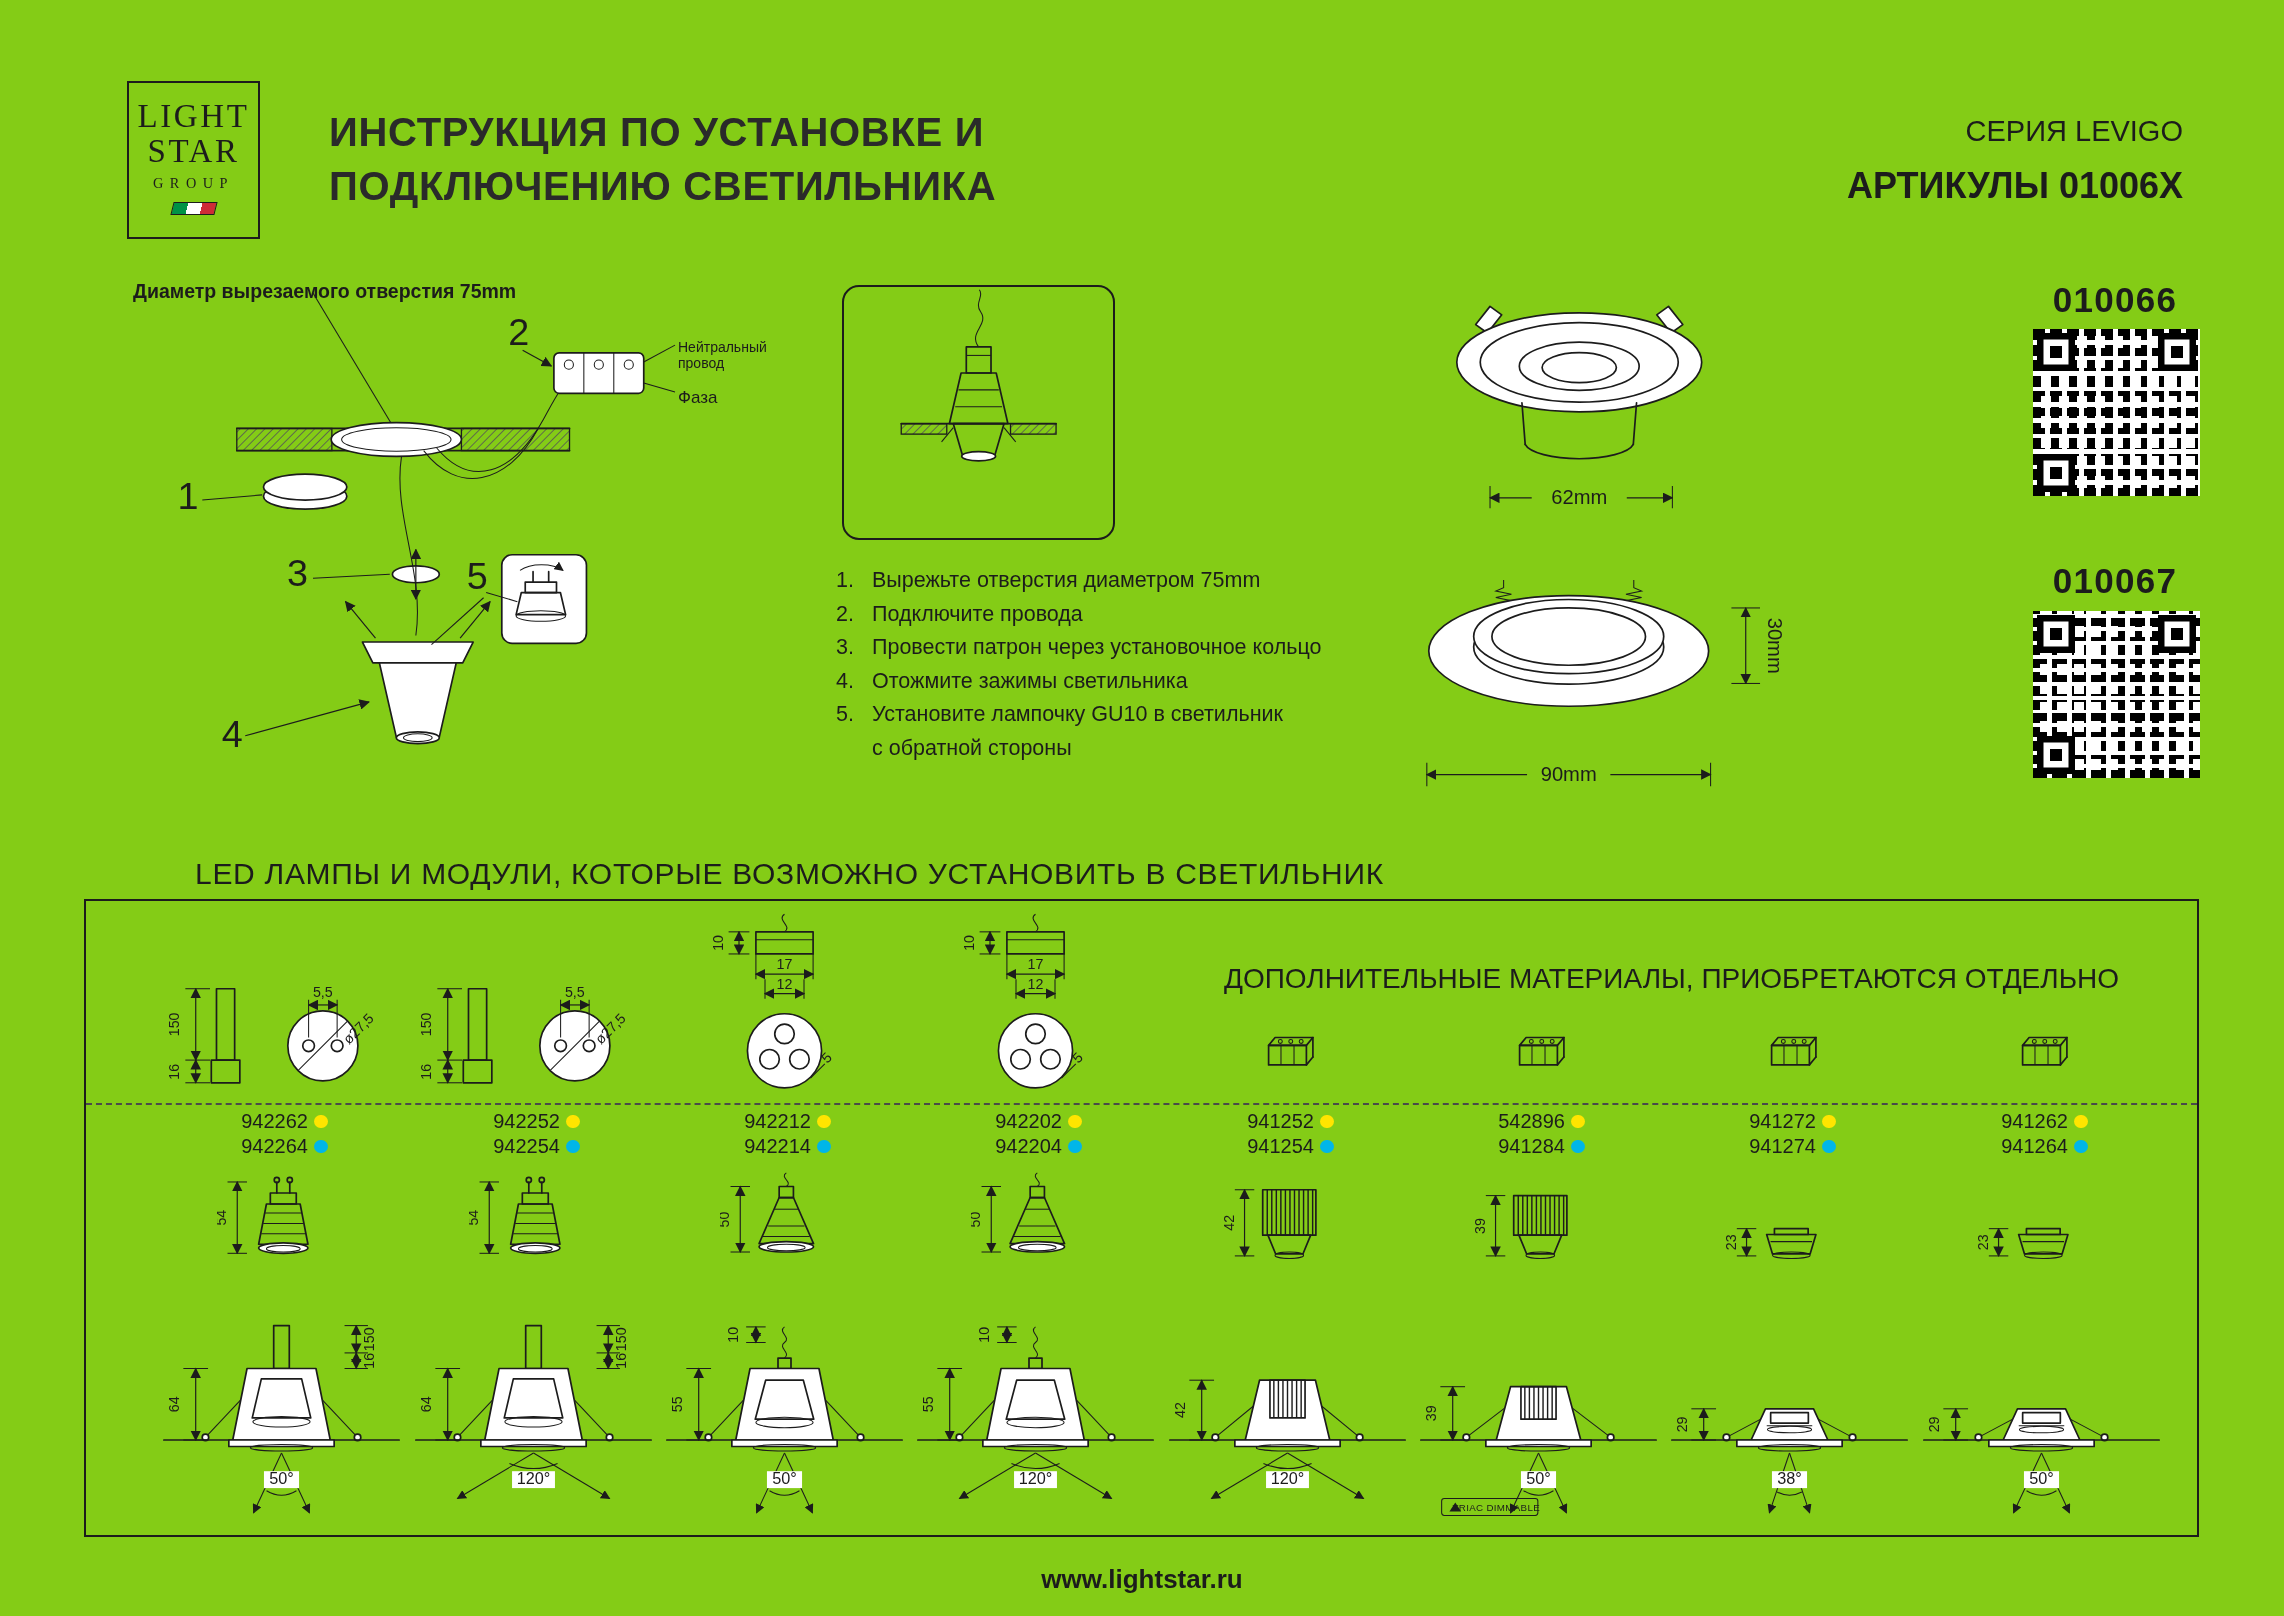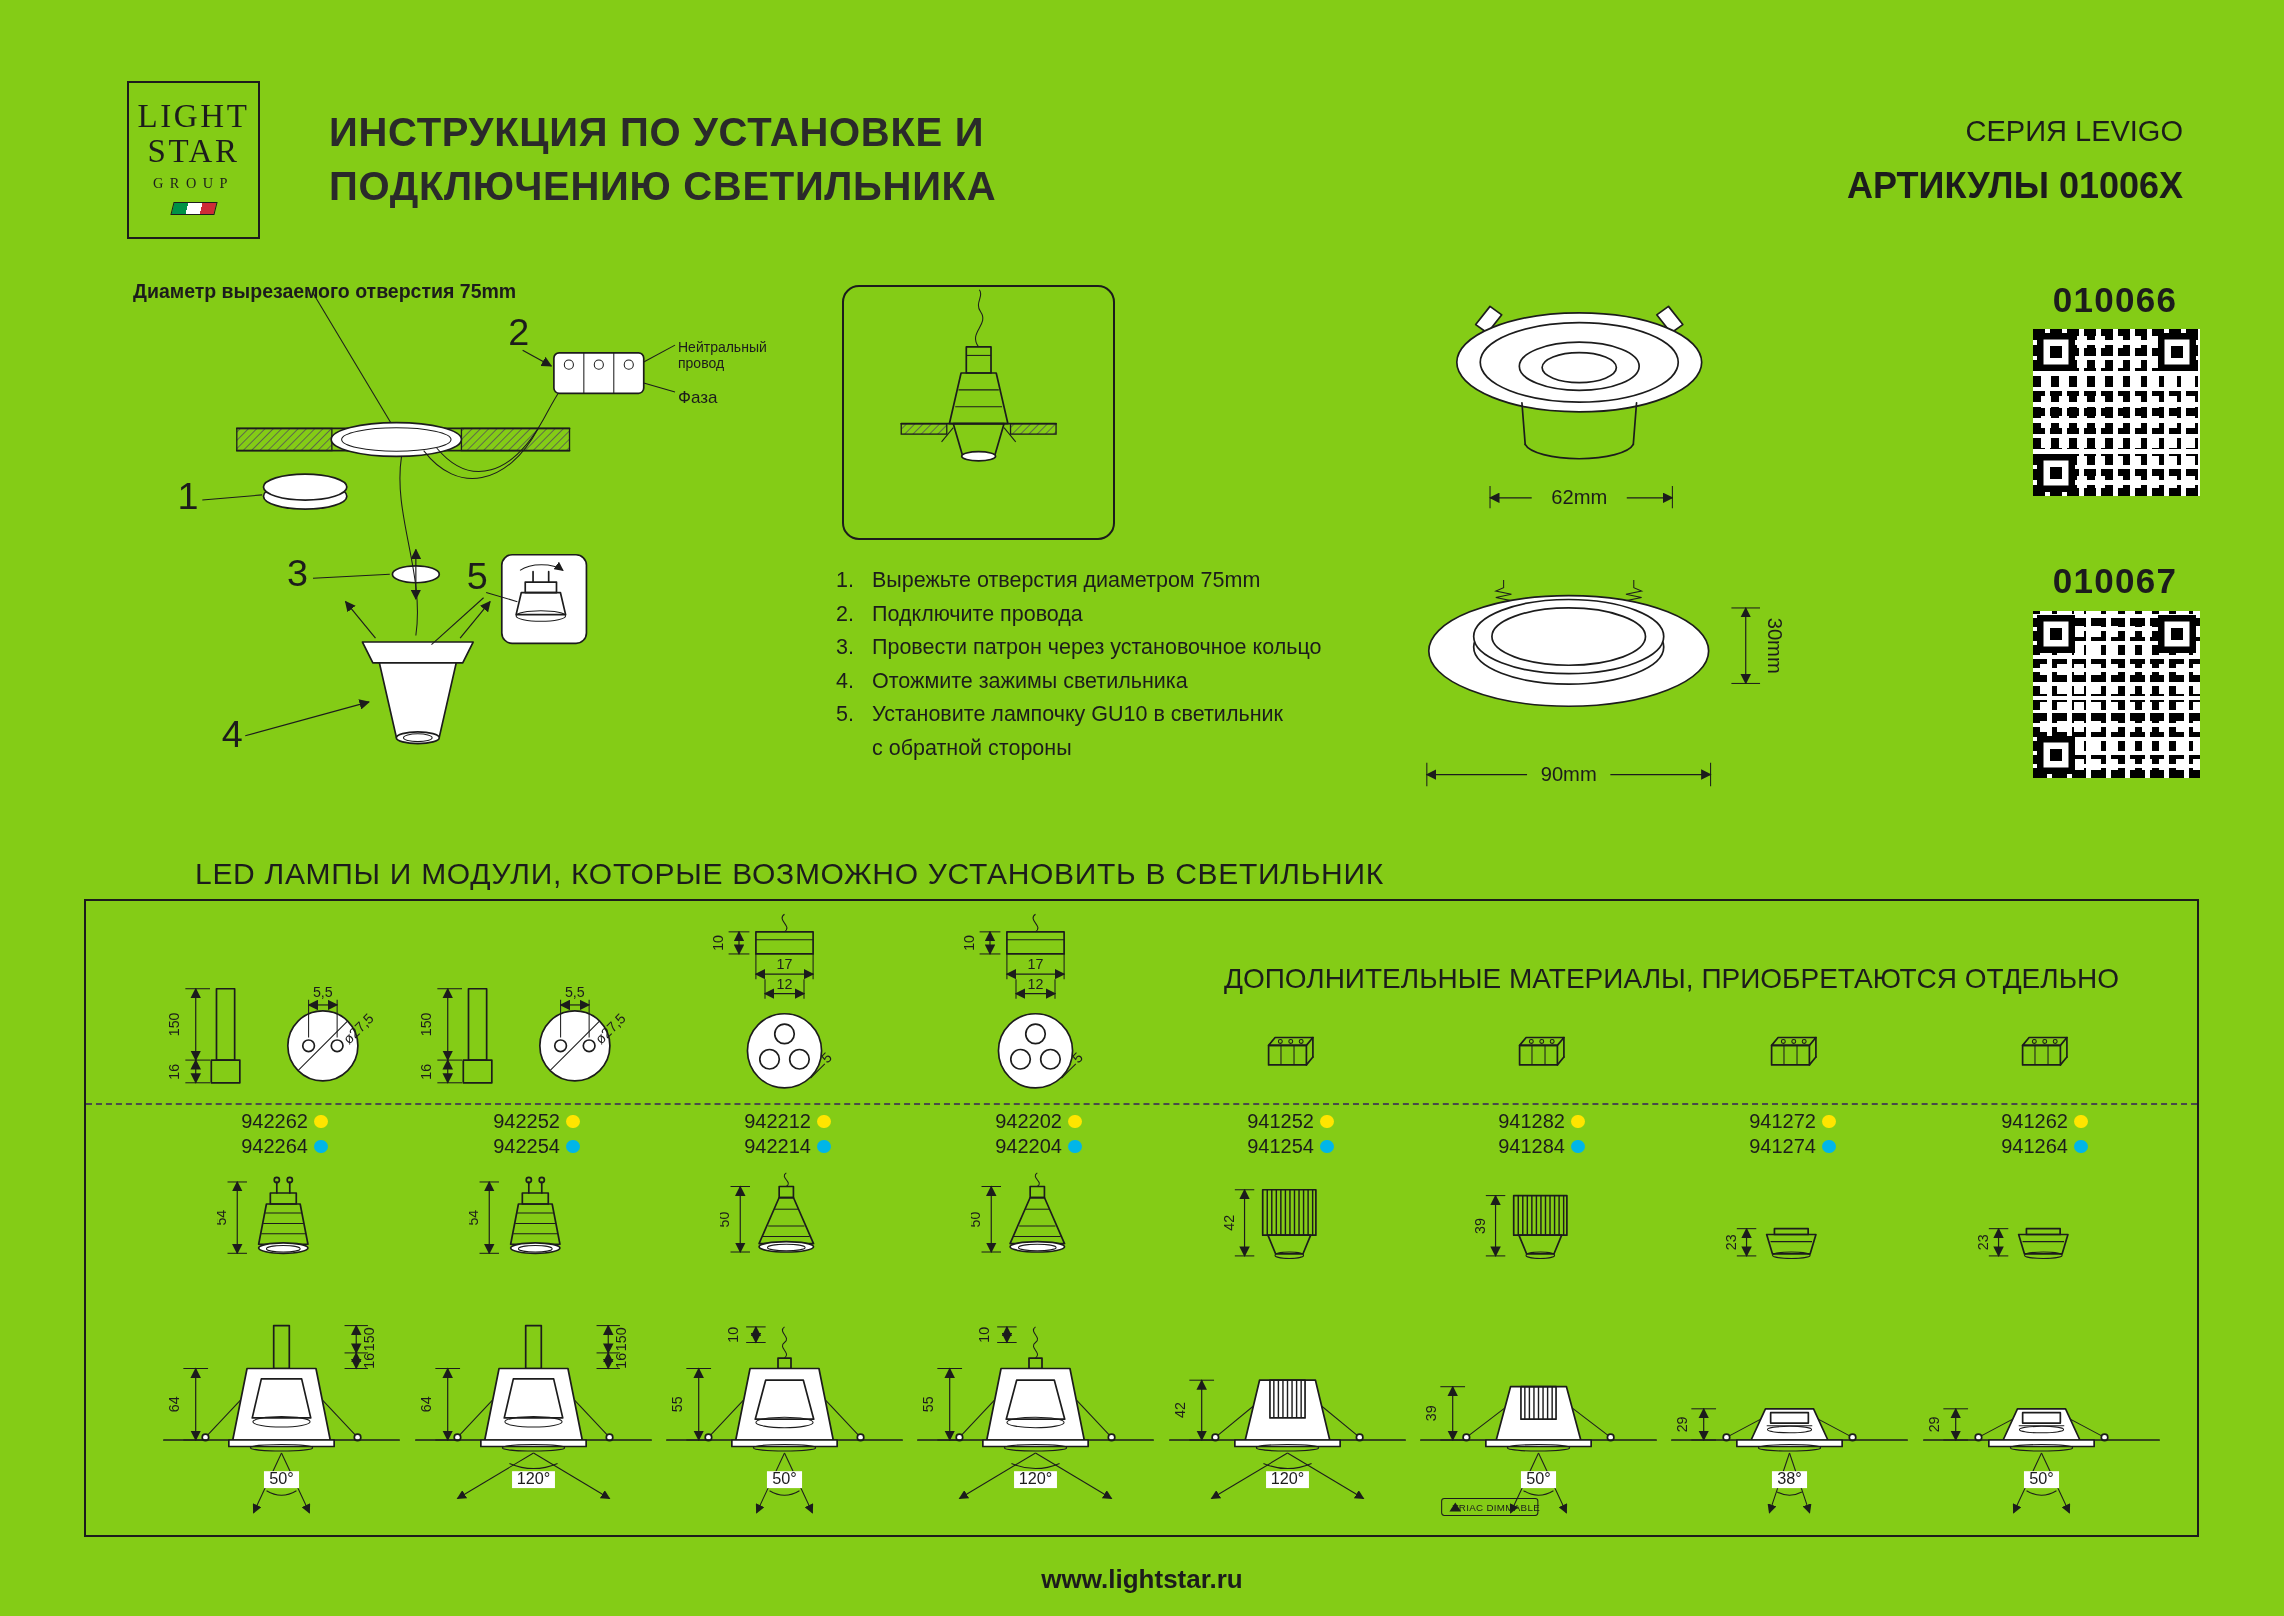--- a/index.html
+++ b/index.html
@@ -726,21 +726,21 @@
           <path class="thin" d="M156,276 Q193,292 230,276"></path>
           <rect x="160" y="288" width="66" height="26" fill="#fff"></rect>
           <text class="beamtx" x="193" y="308" text-anchor="middle">120°</text>
         </svg>
       </div>
     </div>
 
     <div class="col" style="left:1327px">
       <div class="codes">
         <div class="code-row">
-            <span class="code">941282</span>
+            <span class="code">542896</span>
             <span class="dot warm"></span>
           </div>
         <div class="code-row">
             <span class="code">941284</span>
             <span class="dot cool"></span>
           </div>
       </div>
       <div class="lamp-draw">
         <svg width="130" height="107" viewBox="0 0 200 165">
           <line class="thin" x1="18" y1="41" x2="48" y2="41"></line>

